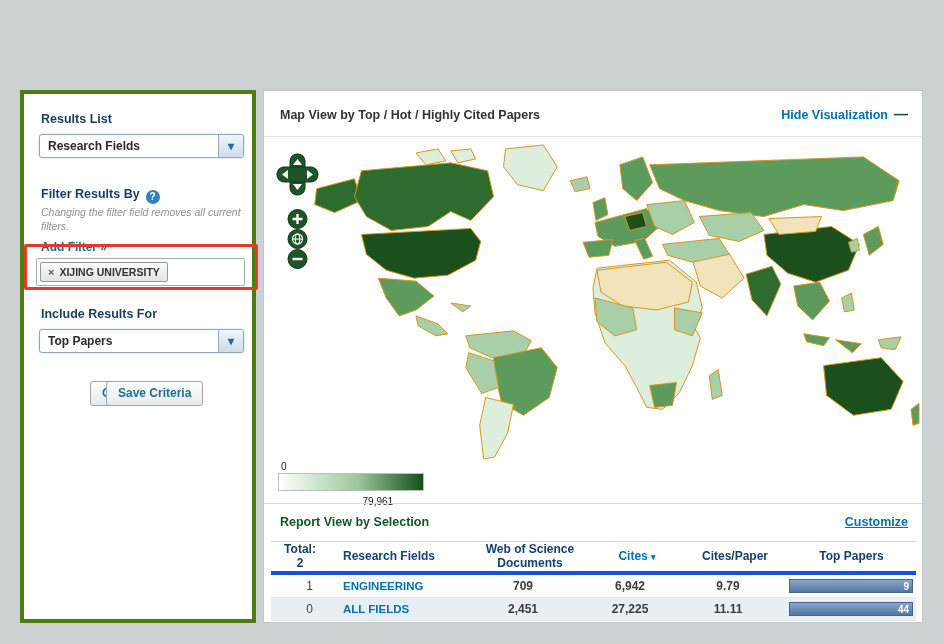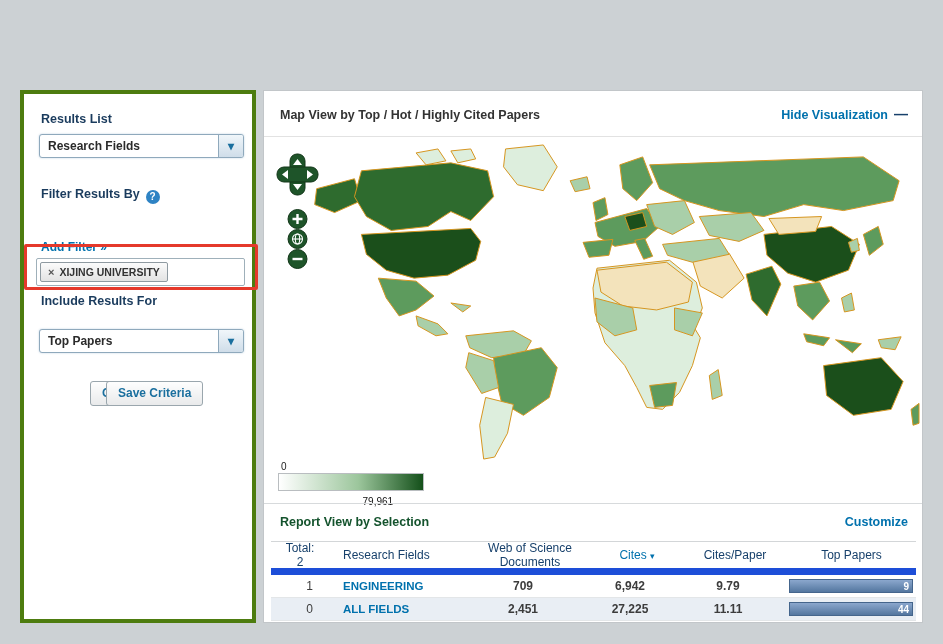--- a/index.html
+++ b/index.html
@@ -40,25 +40,25 @@
   .zoom-controls .arrow { fill:#fff; }
   .zoom-controls .glyph { stroke:#fff; stroke-width:2.4; fill:none; }
   .zoom-controls .thin { stroke:#fff; stroke-width:1.1; fill:none; }
 
   .legend { position:absolute; left:14px; top:382px; width:146px; height:18px; background:linear-gradient(to right,#ffffff,#9cc69c 55%,#14501a); border:1px solid #b9bdc0; }
   .lg-min { position:absolute; left:2px; top:-13px; font-size:10px; color:#222; }
   .lg-max { position:absolute; left:58%; top:2px; font-size:10px; color:#111;margin-top:20px; }
 
   .rep-divider { position:absolute; left:0; top:412px; width:100%; border-top:1px solid #d7dadc; }
   .rep-title { position:absolute; left:16px; top:424px; font-size:12.5px; font-weight:bold; color:#14532d; }
-  .customize { position:absolute; right:14px; top:424px; font-size:12.5px; font-weight:bold; color:#0071ad; }
+  .customize { position:absolute; right:14px; top:424px; font-size:12.5px; font-weight:bold; color:#0071ad;text-decoration:underline; }
 
   .table { position:absolute; left:7px; top:450px; width:645px; font-size:12px; }
   .trow { display:grid; grid-template-columns:58px 140px 122px 92px 104px 129px; align-items:center; }
-  .thead { height:34px; border-top:1px solid #d3d6d8; border-bottom:7px solid #1d4ed8; color:#17406b; font-weight:normal; }
+  .thead { height:34px; border-top:1px solid #d3d6d8; border-bottom:4px solid #1d4ed8; color:#17406b; font-weight:bold; }
   .th { text-align:center; line-height:1.15; }
   .th.left { text-align:left; padding-left:14px; }
   .cites-hd { color:#0071ad; }
   .sort-caret { color:#0071ad; font-size:9px; }
   .tr { height:23px; border-bottom:1px solid #e3e6e8; color:#3c3c3c; }
   .tr.alt { background:#e9eef4; }
   .td-num { text-align:center; padding-right:14px;font-weight:bold; }
   .td-total { text-align:right; padding-right:16px; }
   .td-field { padding-left:14px; color:#0071ad; font-weight:bold; font-size:11.5px; }
   .bar { height:14px; margin:0 3px 0 2px; background:linear-gradient(#8ba7cd,#53769f); border:1px solid #44658c; color:#fff; font-size:10px; font-weight:bold; text-align:right; padding-right:3px; line-height:13px; }
@@ -75,30 +75,31 @@
   <div class="sidebar">
     <div class="slabel" style="left:17px;top:18px;">Results List</div>
     <div class="dropdown" style="left:15px;top:40px;">
       <span class="val">Research Fields</span>
       <span class="chev">▾</span>
     </div>
 
     <div class="slabel" style="left:17px;top:93px;">
       <span>Filter Results By</span><span class="help">?</span>
     </div>
+    <div class="note">Changing the filter field removes all current filters.</div>
     <div class="addfilter">Add Filter »</div>
 
     <div class="filter-input">
       <span class="tag">
         <span class="x">×</span>
         <span>XIJING UNIVERSITY</span>
       </span>
     </div>
 
-    <div class="slabel" style="left:17px;top:200px;">Include Results For</div>
+    <div class="slabel" style="left:17px;top:213px;">Include Results For</div>
     <div class="dropdown" style="left:15px;top:235px;">
       <span class="val">Top Papers</span>
       <span class="chev">▾</span>
     </div>
 
     <div class="btn" style="left:24px;top:287px;margin-left:42px;">Clear</div>
     <div class="btn" style="left:82px;top:287px;">Save Criteria</div>
   </div>
 
   <div class="annotation"></div>

